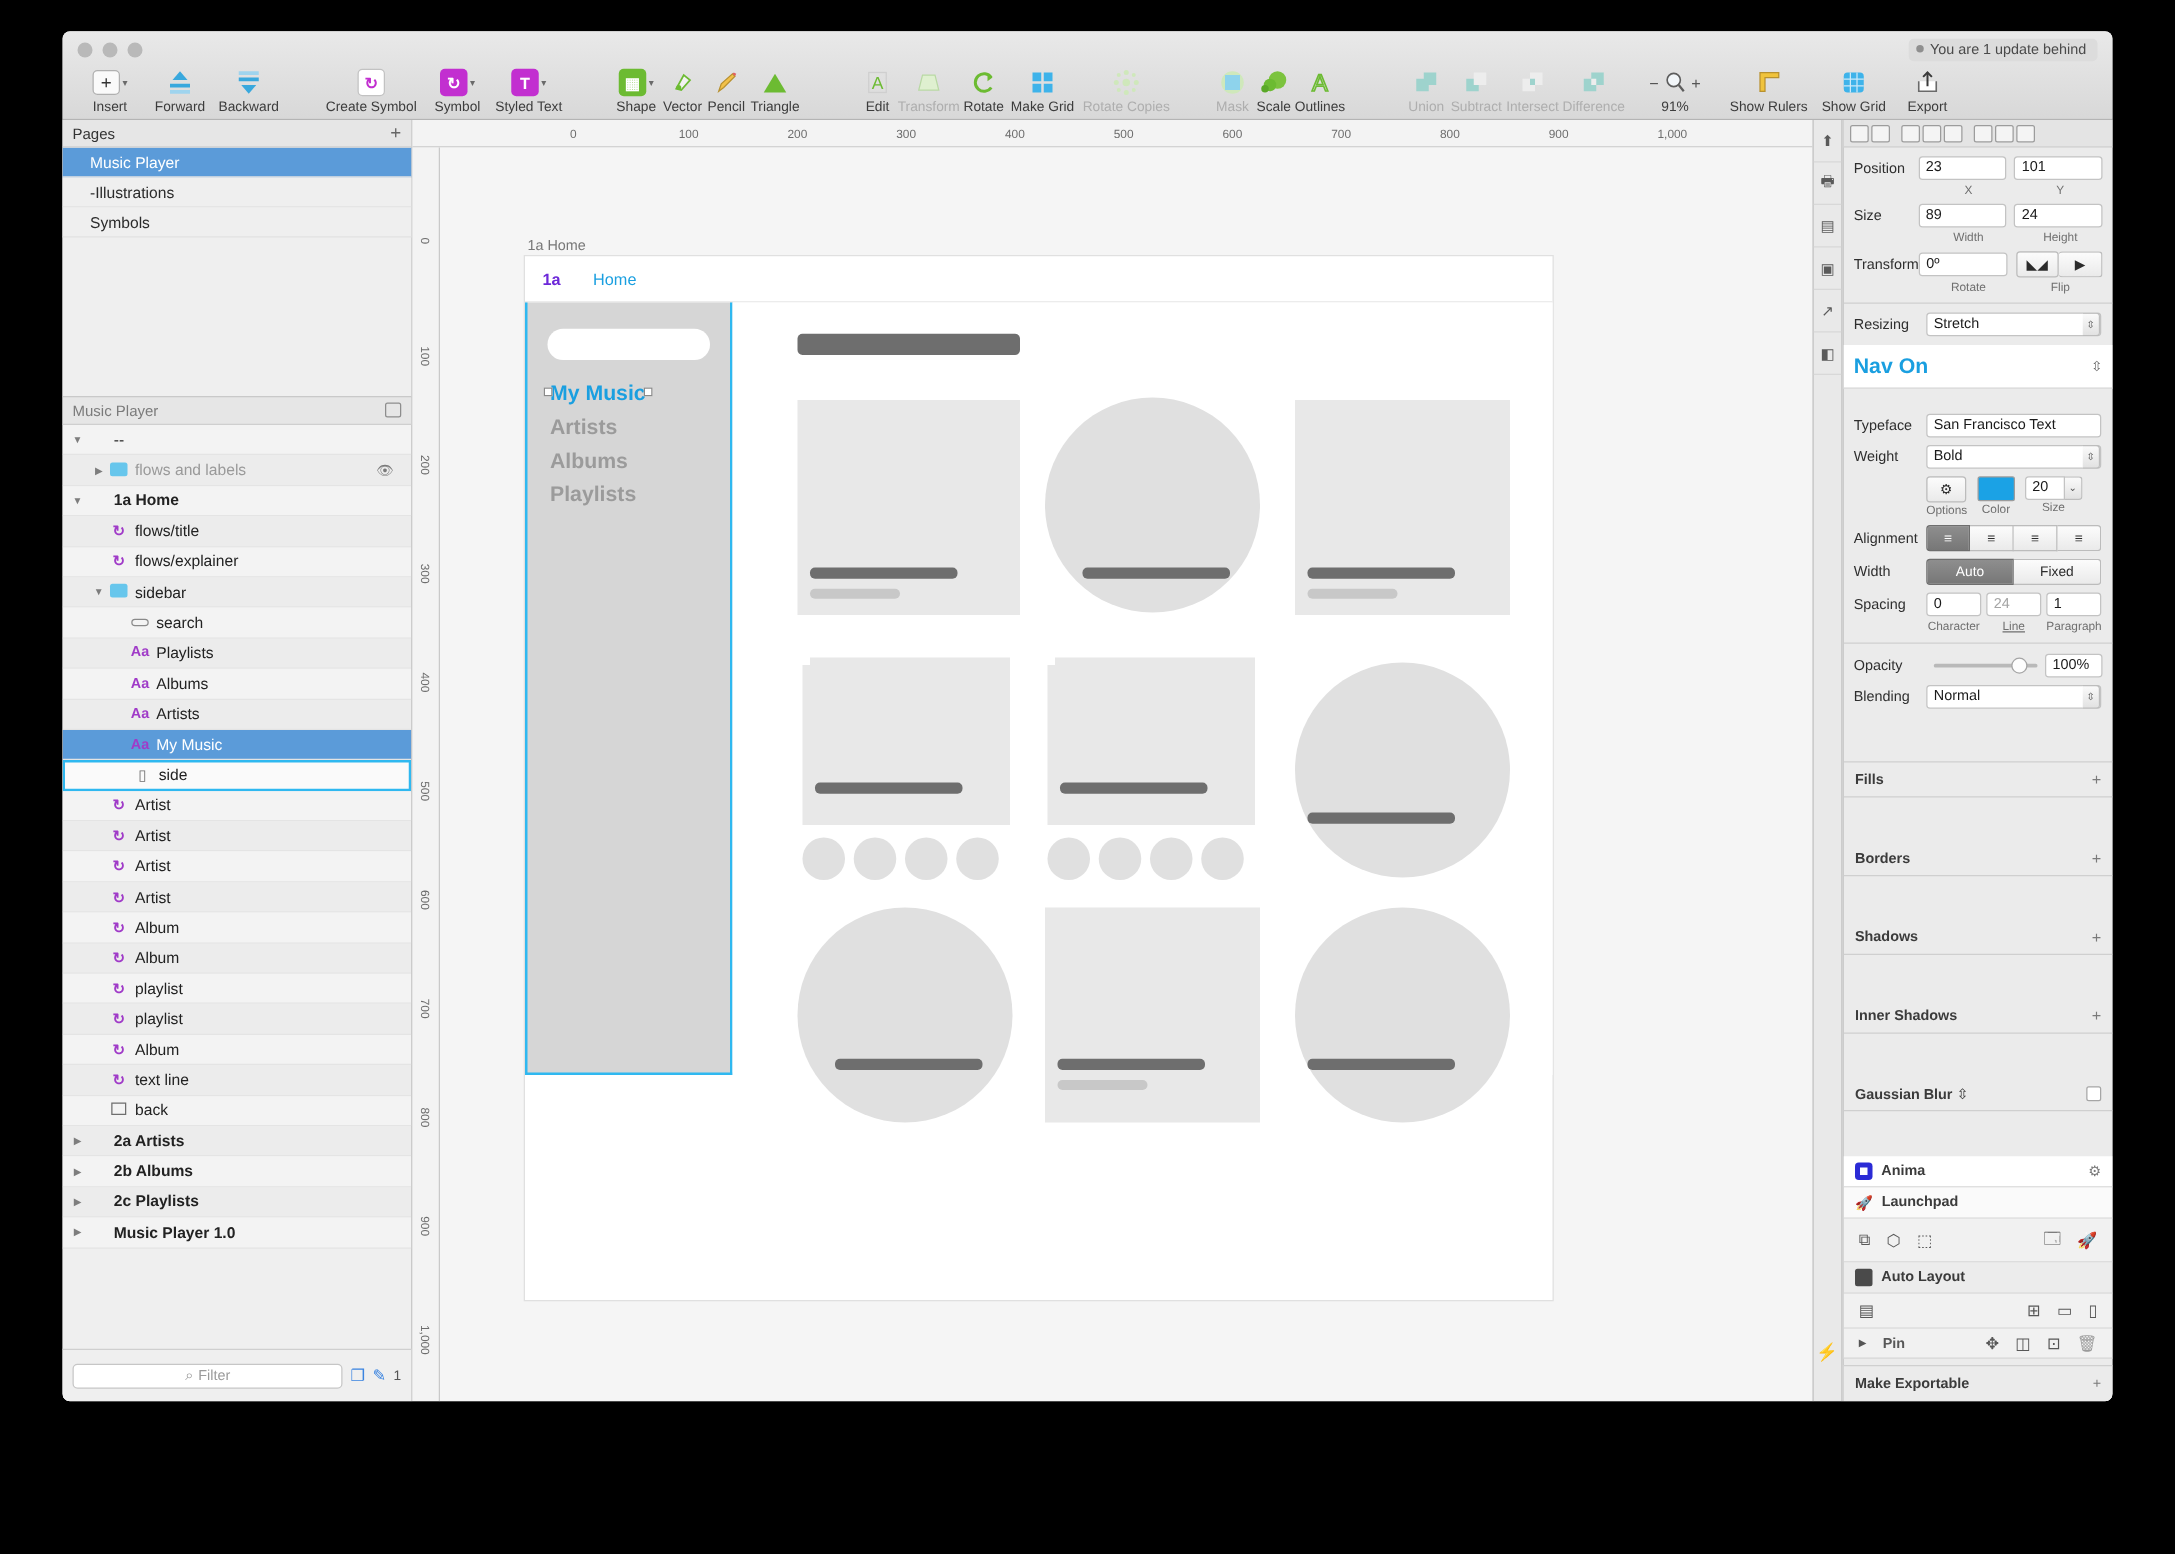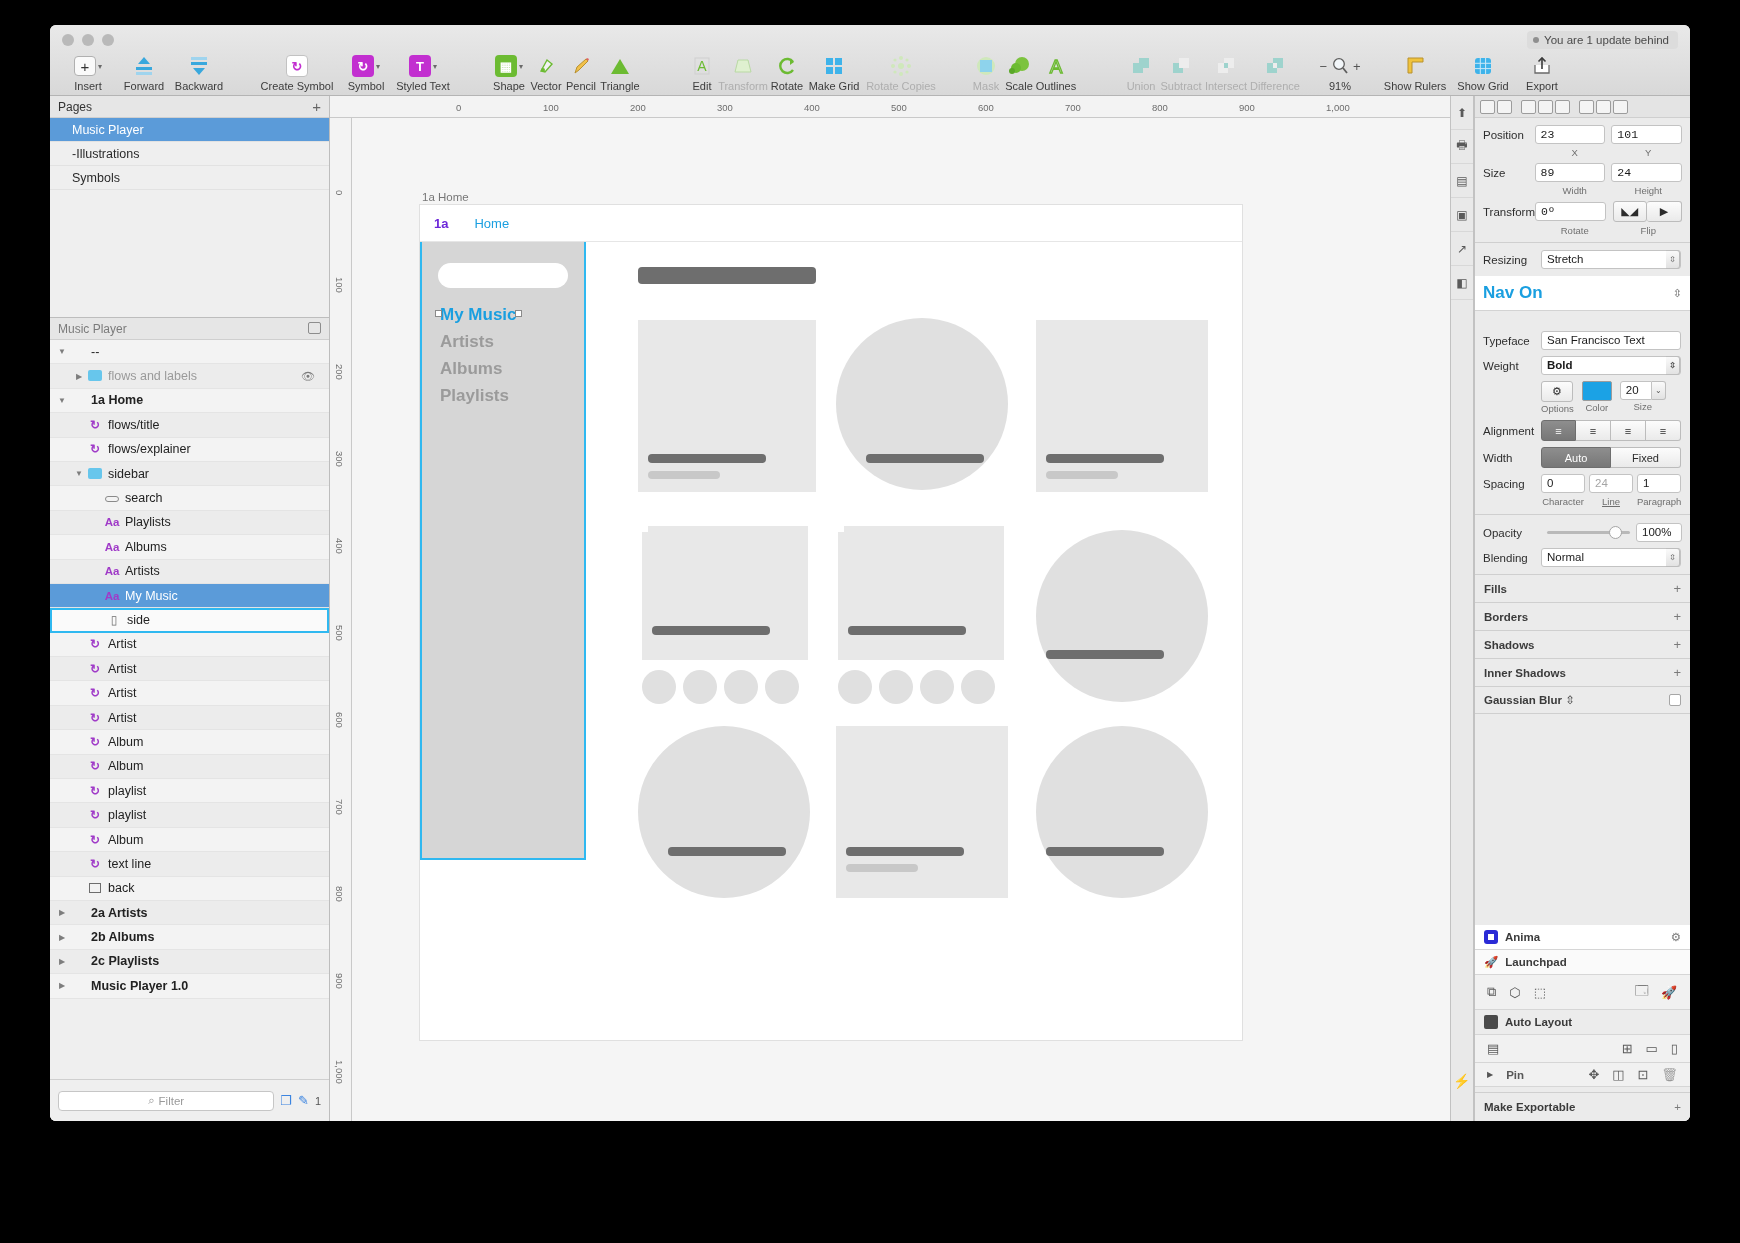--- a/index.html
+++ b/index.html
@@ -181,42 +181,42 @@
   }
   .insp-align { height:22px; display:flex; align-items:center; gap:2px; padding:0 5px;
     border-bottom:1px solid #cfcfcf; background:#e4e4e4; }
   .insp-align i { width:15px;height:14px;border:1px solid #9c9c9c;border-radius:2px;
     display:inline-block; background:#f4f4f4; }
   .insp-align i.sep { border:none; background:none; width:5px; }
   .row { display:flex; align-items:center; padding:3px 8px; }
   .row .lab { width:58px; color:#2e2e2e; }
   .fld { background:#fff; border:1px solid #c3c3c3; border-radius:3px; height:19px;
     line-height:17px; padding:0 5px; font-size:11.5px; color:#1a1a1a; }
-  .fld.md { width:78px;font-family:Liberation Mono, monospace; }
+  .fld.md { width:78px; }
   .fld.lg { width:140px; }
   .sub { display:flex; padding:0 8px 2px 66px; font-size:9.5px; color:#6f6f6f; }
   .sub span { text-align:center; }
   .stepper { width:14px;height:19px;background:linear-gradient(#fafafa,#e2e2e2);
     border:1px solid #bdbdbd;border-left:none;border-radius:0 3px 3px 0;
     font-size:8px;color:#555;display:flex;align-items:center;justify-content:center; }
   .sect-div { border-bottom:1px solid #cfcfcf; }
   .style-head { background:#fff; padding:7px 8px; display:flex; align-items:center;
     justify-content:space-between; border-bottom:1px solid #d3d3d3; }
   .style-head .nm { color:#1a9fe0; font-size:17px; font-weight:bold; }
   .btn { background:linear-gradient(#fcfcfc,#eaeaea); border:1px solid #bcbcbc;
     border-radius:3px; height:21px; display:flex;align-items:center;justify-content:center;
     font-size:11px; color:#2b2b2b; }
   .btn.on { background:linear-gradient(#8e8e8e,#777); color:#fff; border-color:#6e6e6e; }
   .swatch { width:30px;height:20px;border:1px solid #9c9c9c;border-radius:2px;background:#1ba2e5; }
   .caption { font-size:9.5px; color:#6f6f6f; text-align:center; margin-top:1px; }
   .slider { flex:1; height:3px; background:#b9b9b9; border-radius:2px; position:relative; margin:0 6px; }
   .slider .knob { position:absolute; right:8px; top:-5px; width:13px;height:13px;border-radius:50%;
     background:#fdfdfd; border:1px solid #a5a5a5; }
   .acc { display:flex; align-items:center; justify-content:space-between;
-    padding:6px 9px; border-bottom:1px solid #cfcfcf; font-weight:bold; color:#3b3b3b; }
+    padding:6px 9px; border-bottom:1px solid #cfcfcf; font-weight:bold; color:#3b3b3b;margin-top:35px; }
   .acc .plus { color:#7a7a7a; font-size:13px; font-weight:normal; }
   .chk { width:12px;height:12px;border:1px solid #a6a6a6;background:#fff;border-radius:2px; }
   .plugin { display:flex; align-items:center; gap:7px; padding:5px 9px;
     border-bottom:1px solid #d6d6d6; font-weight:bold; color:#3b3b3b; background:#ececec; }
   .plugin-row { display:flex; align-items:center; gap:13px; padding:6px 12px;
     border-bottom:1px solid #d6d6d6; color:#585858; font-size:13px; background:#f1f1f1; }
   .anima-ic { width:14px;height:14px;background:#2b2bd6;border-radius:3px;
     display:flex;align-items:center;justify-content:center; }
   .anima-ic b { width:6px;height:6px;background:#fff;display:block; }
   .al-ic { width:14px;height:14px;background:#4a4a4a;border-radius:2px; }
@@ -885,21 +885,21 @@
       <span style="color:#666;font-size:11px;">⇳</span>
     </div>
 
     <div style="padding-top:17px;">
       <div class="row">
         <span class="lab">Typeface</span>
         <span class="fld lg">San Francisco Text</span>
       </div>
       <div class="row">
         <span class="lab">Weight</span>
-        <span class="fld lg" style="display:flex;align-items:center;justify-content:space-between;padding-right:0;font-weight:bold;">
+        <span class="fld lg" style="display:flex;align-items:center;justify-content:space-between;padding-right:0;font-weight:normal;">
           <span>Bold</span>
           <span class="stepper">⇳</span>
         </span>
       </div>
 
       <div class="row" style="padding-left:66px;gap:8px;align-items:flex-start;">
         <div>
           <div class="btn" style="width:32px;height:21px;">⚙</div>
           <div class="caption">Options</div>
         </div>

